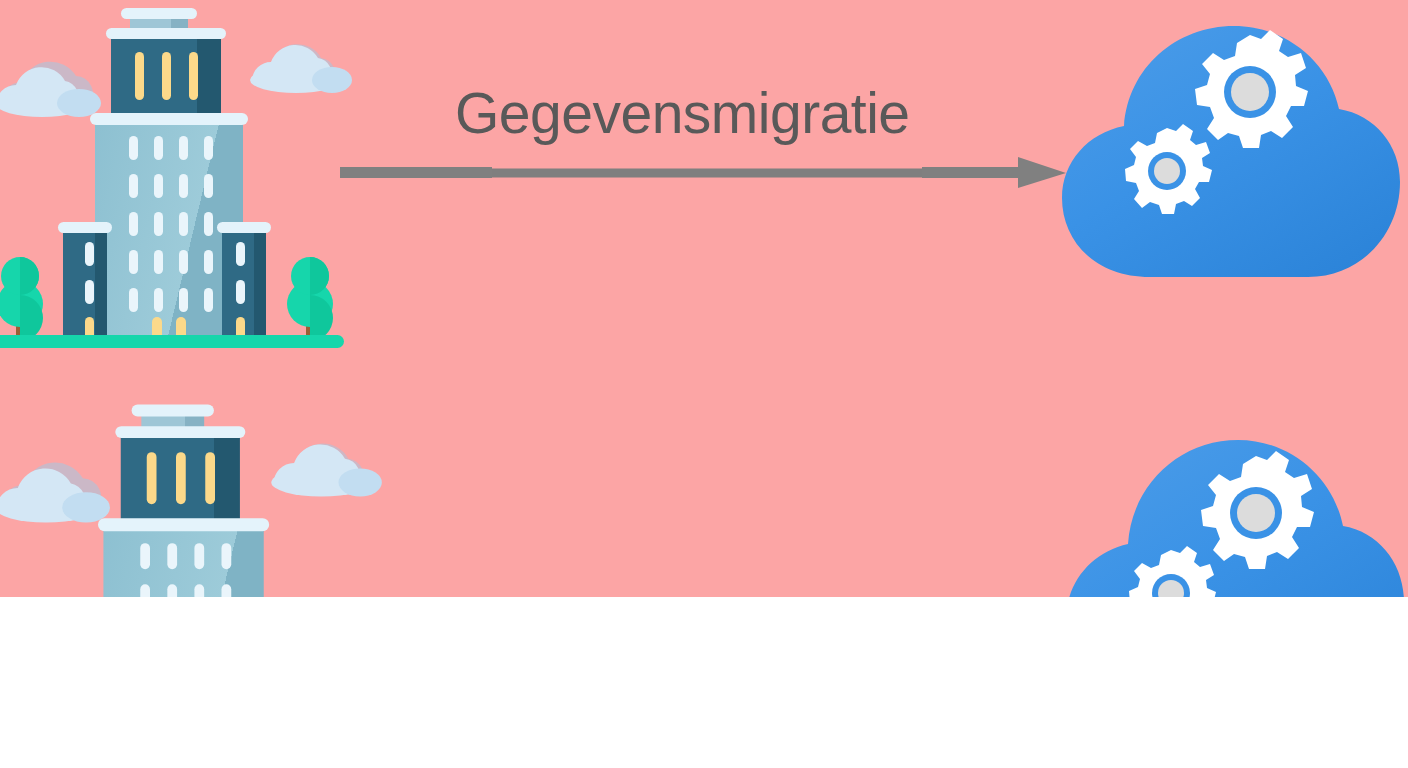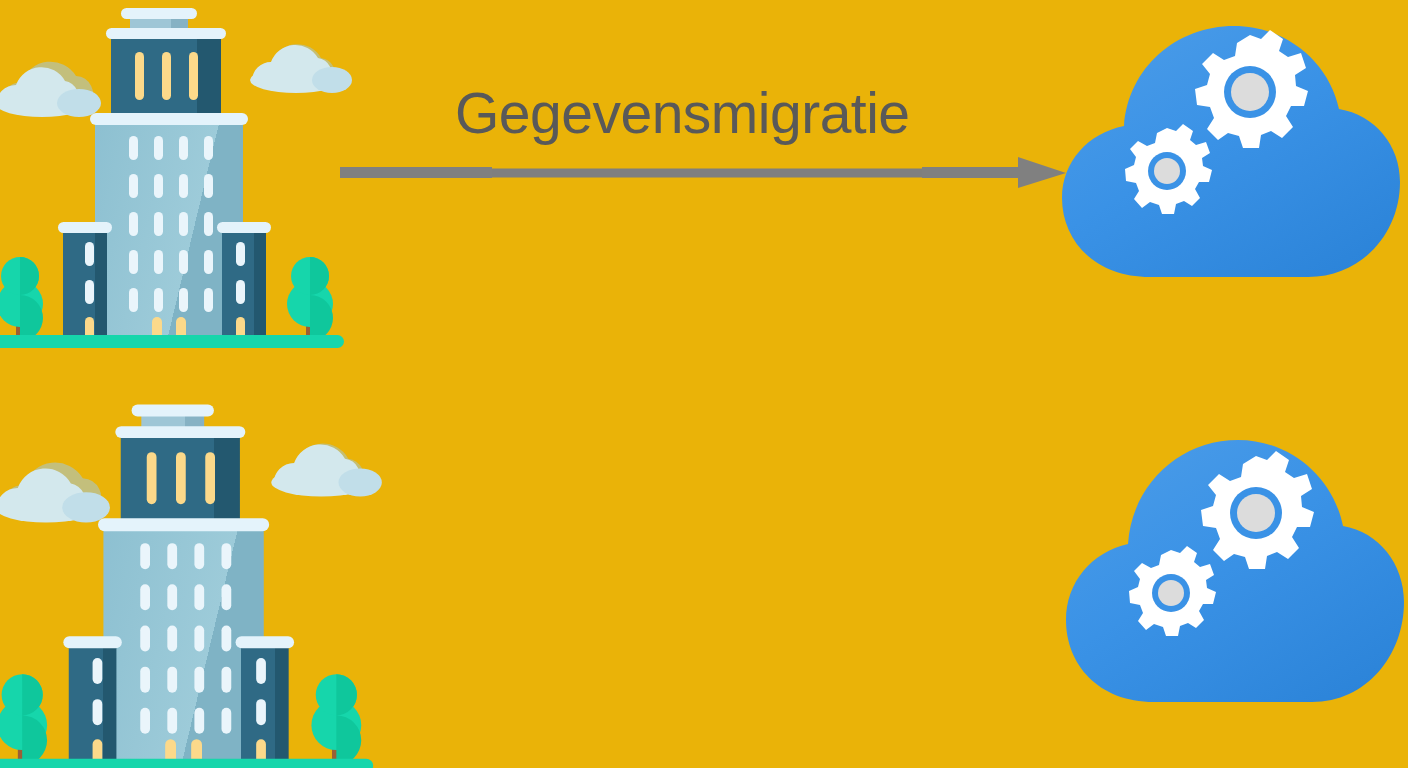--- a/index.html
+++ b/index.html
@@ -10,22 +10,22 @@
   body {
     width: 1408px;
     height: 768px;
     font-family: "Liberation Sans", sans-serif;
     overflow: hidden;
     position: relative;
   }
   #stage {
     position: relative;
     width: 1408px;
-    height: 768px;
-    background: #eab308;
+    height: 597px;
+    background: #fca5a5;
     overflow: hidden;
   }
 
   .row {
     position: absolute;
     left: 0;
     width: 1408px;
   }
   .row-1 { top: 0px;   height: 384px; }
   .row-2 { top: 384px; height: 384px; }

